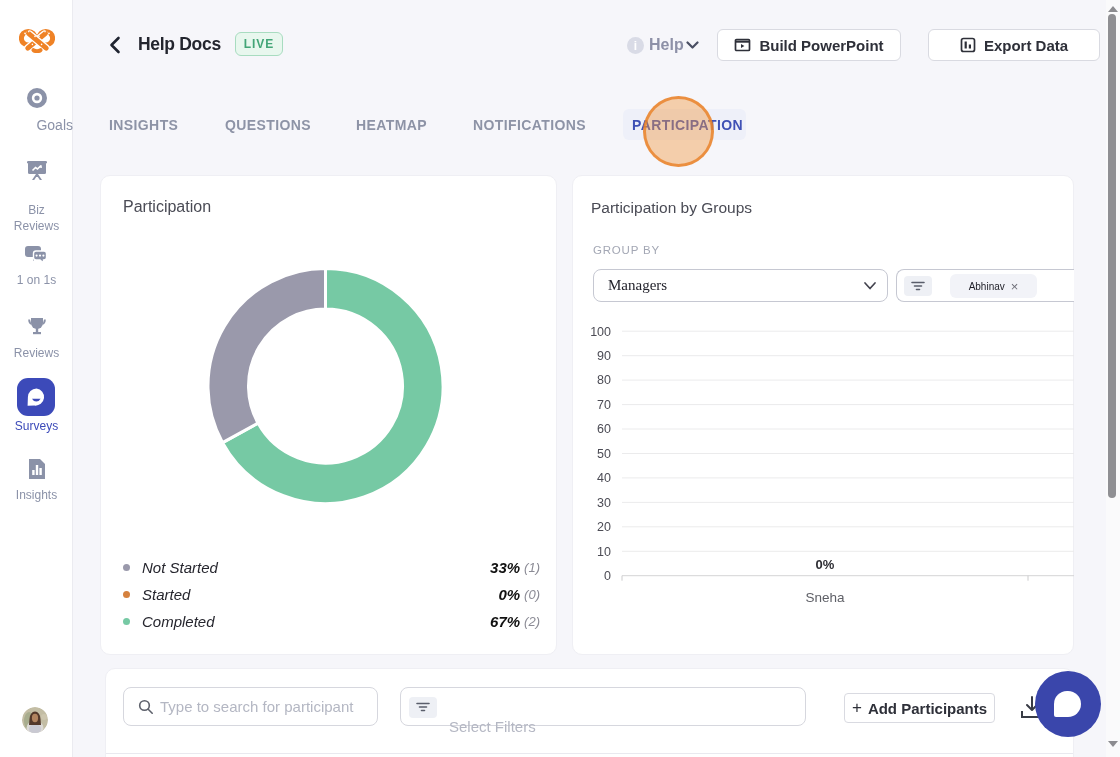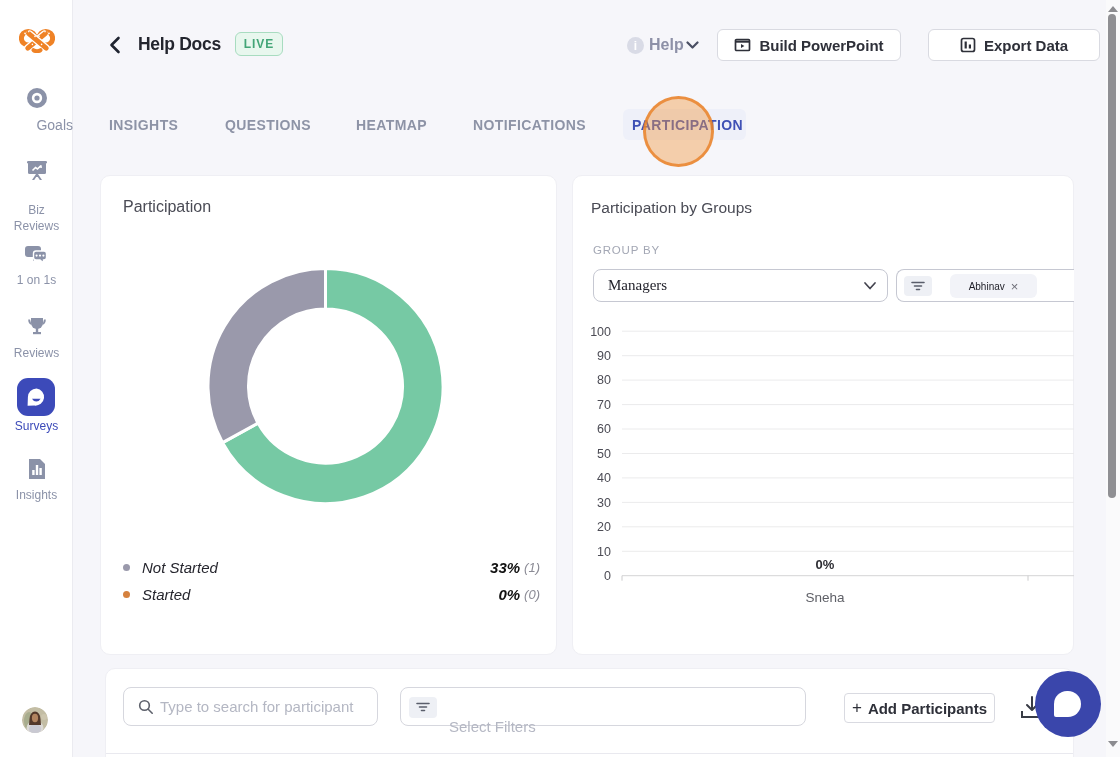--- a/index.html
+++ b/index.html
@@ -167,20 +167,26 @@
     <span style="font-size:15px;color:#26262e;">Not Started</span>
     <span style="margin-left:auto;font-size:15px;font-weight:700;color:#111;">33%</span>
     <span style="font-size:13px;color:#8b8b95;margin-left:4px;">(1)</span>
   </div>
   <div style="display:flex;align-items:center;height:27px;">
     <span style="width:7px;height:7px;border-radius:50%;background:#d5813e;margin-right:12px;"></span>
     <span style="font-size:15px;color:#26262e;">Started</span>
     <span style="margin-left:auto;font-size:15px;font-weight:700;color:#111;">0%</span>
     <span style="font-size:13px;color:#8b8b95;margin-left:4px;">(0)</span>
   </div>
+  <div style="display:flex;align-items:center;height:27px;">
+    <span style="width:7px;height:7px;border-radius:50%;background:#76c9a4;margin-right:12px;"></span>
+    <span style="font-size:15px;color:#26262e;">Completed</span>
+    <span style="margin-left:auto;font-size:15px;font-weight:700;color:#111;">67%</span>
+    <span style="font-size:13px;color:#8b8b95;margin-left:4px;">(2)</span>
+  </div>
 </div>
 
 <div class="card" style="left:572px;top:175px;width:502px;height:480px;overflow:hidden;"></div>
 <div class="abs ctitle" style="left:591px;top:199px;font-size:15.5px;">Participation by Groups</div>
 <div class="abs" style="left:593px;top:244px;font-size:11.5px;color:#a3a7b4;letter-spacing:0.8px;">GROUP BY</div>
 
 <div class="abs" style="left:593px;top:269px;width:295px;height:33px;border:1px solid #c6c8d2;border-radius:8px;background:#fff;"></div>
 <div class="abs" style="left:608px;top:277px;font-size:15px;color:#23232c;font-family:Liberation Serif, serif;">Managers</div>
 <svg class="abs" style="left:863px;top:281px;" width="14" height="10" viewBox="0 0 14 10">
   <path d="M2 2 L7 7.5 L12 2" fill="none" stroke="#44444f" stroke-width="1.7" stroke-linecap="round" stroke-linejoin="round"></path>

